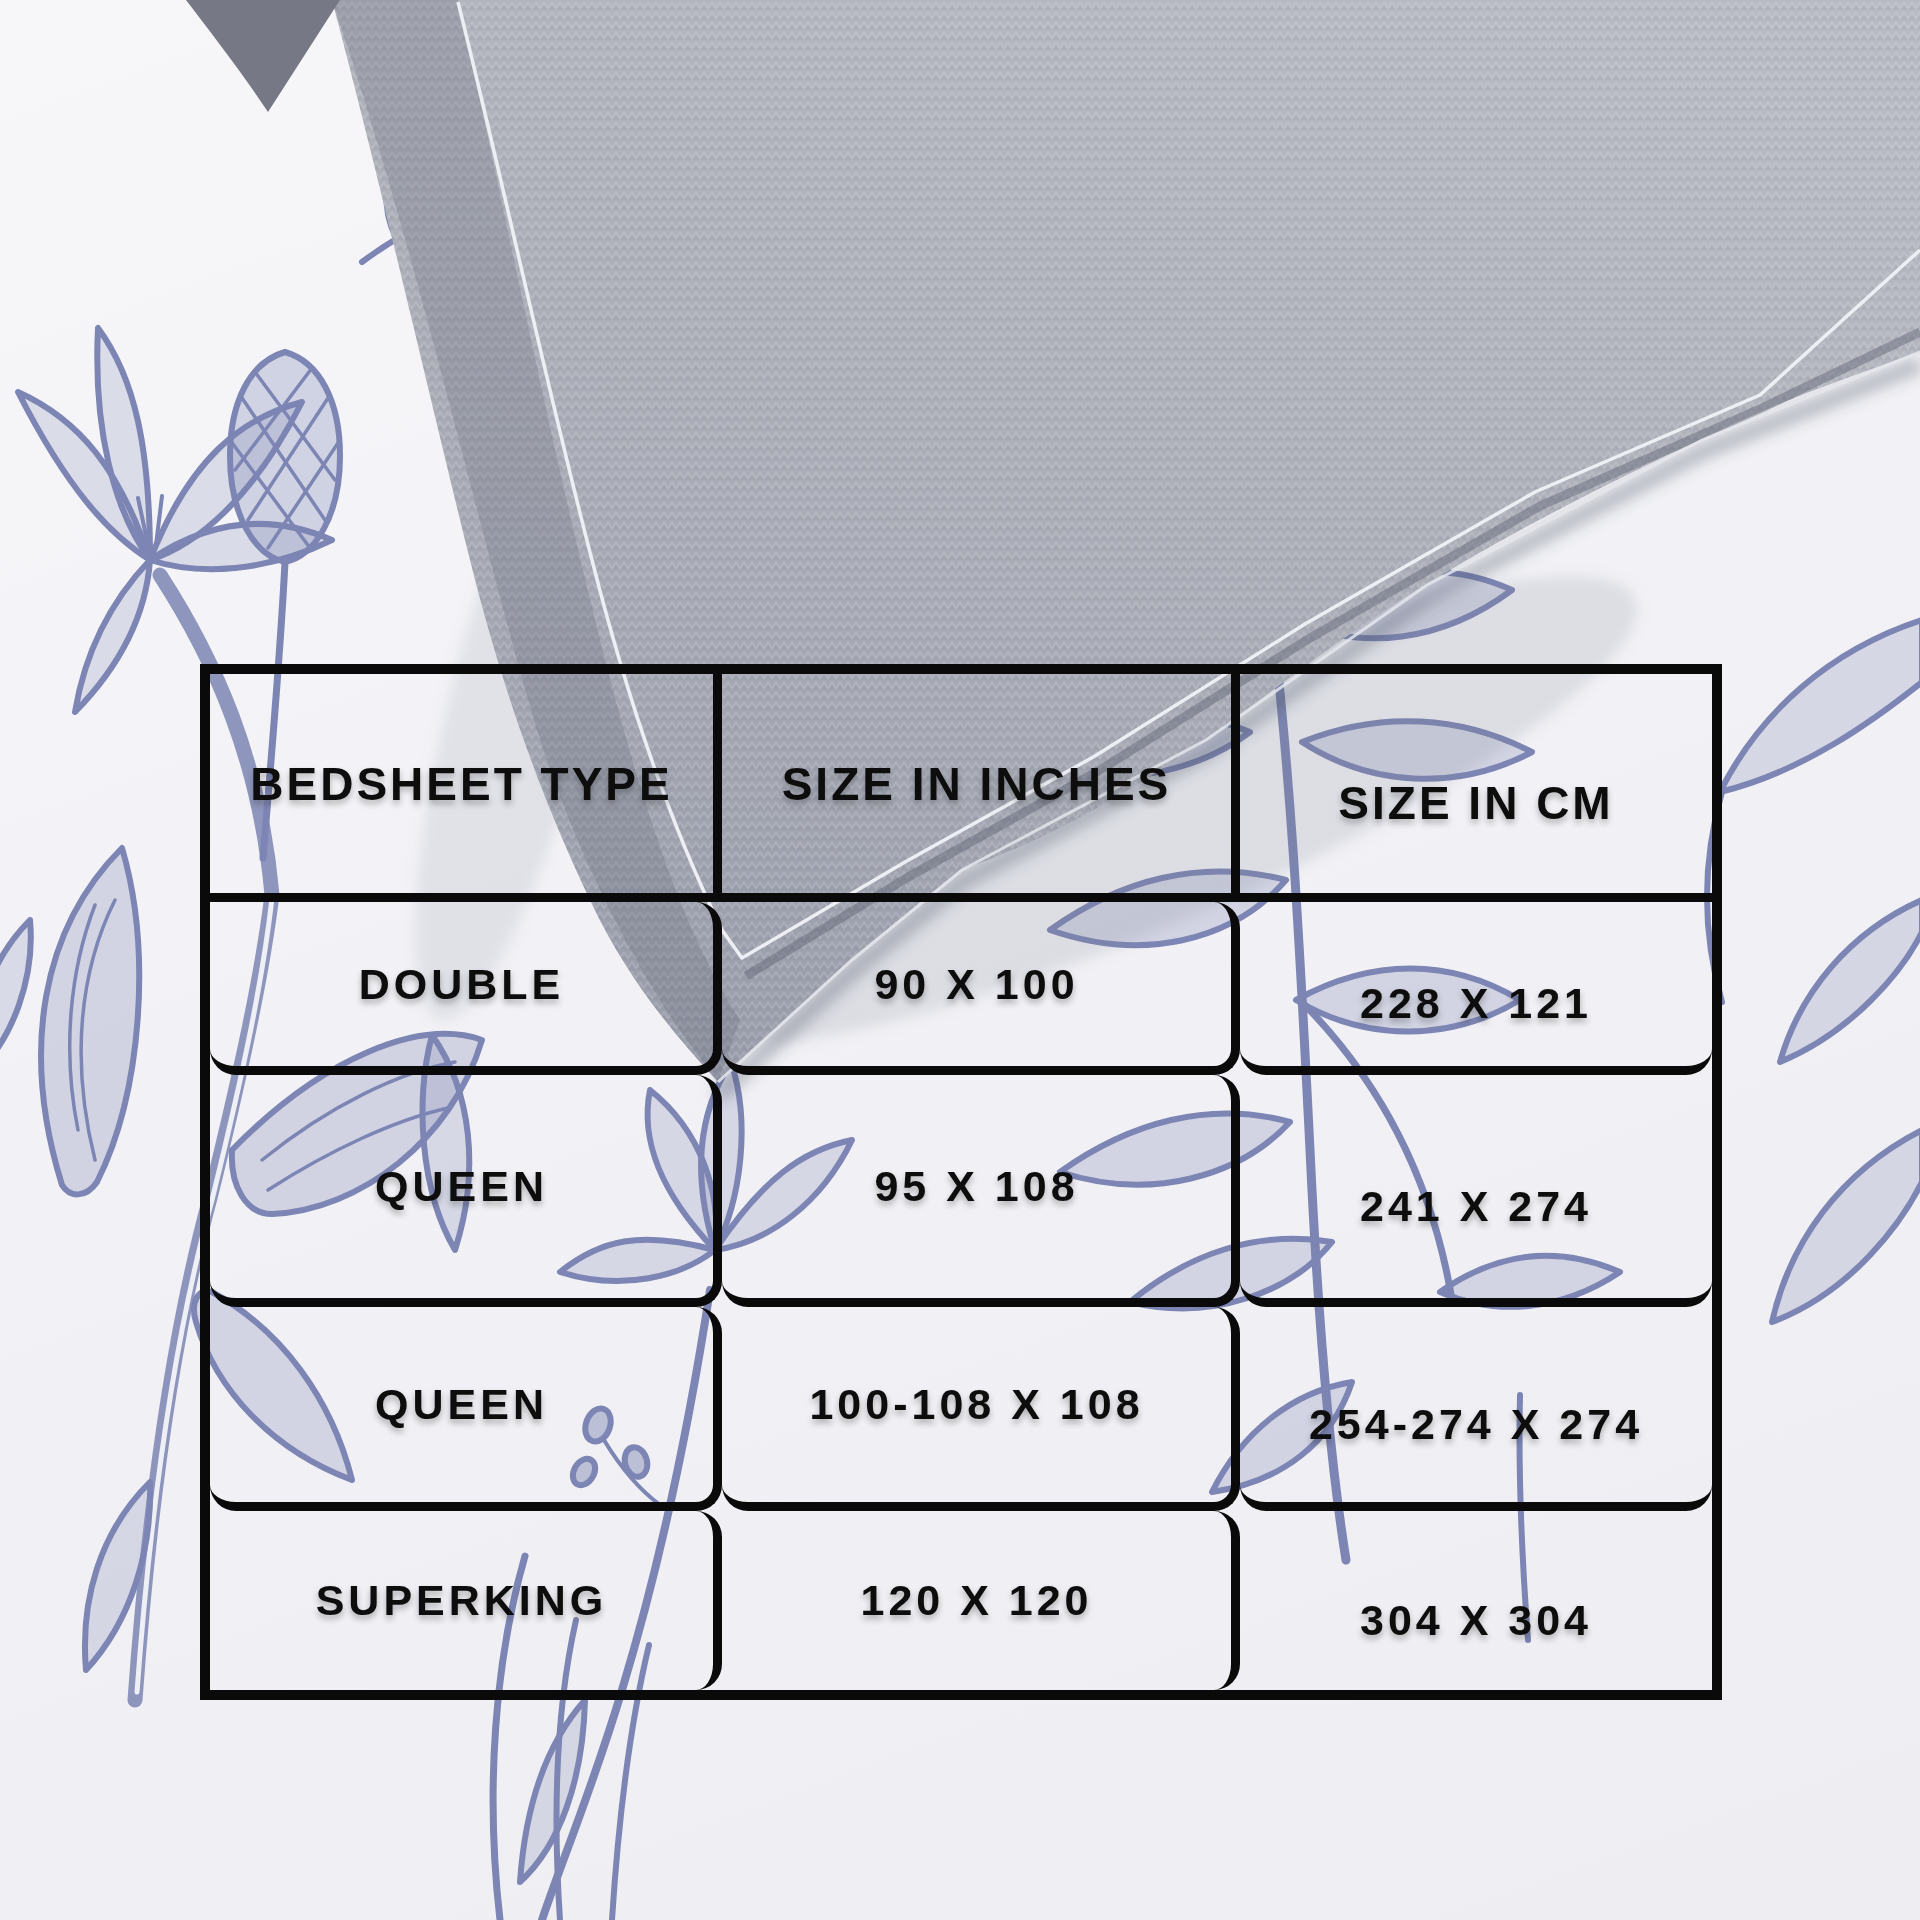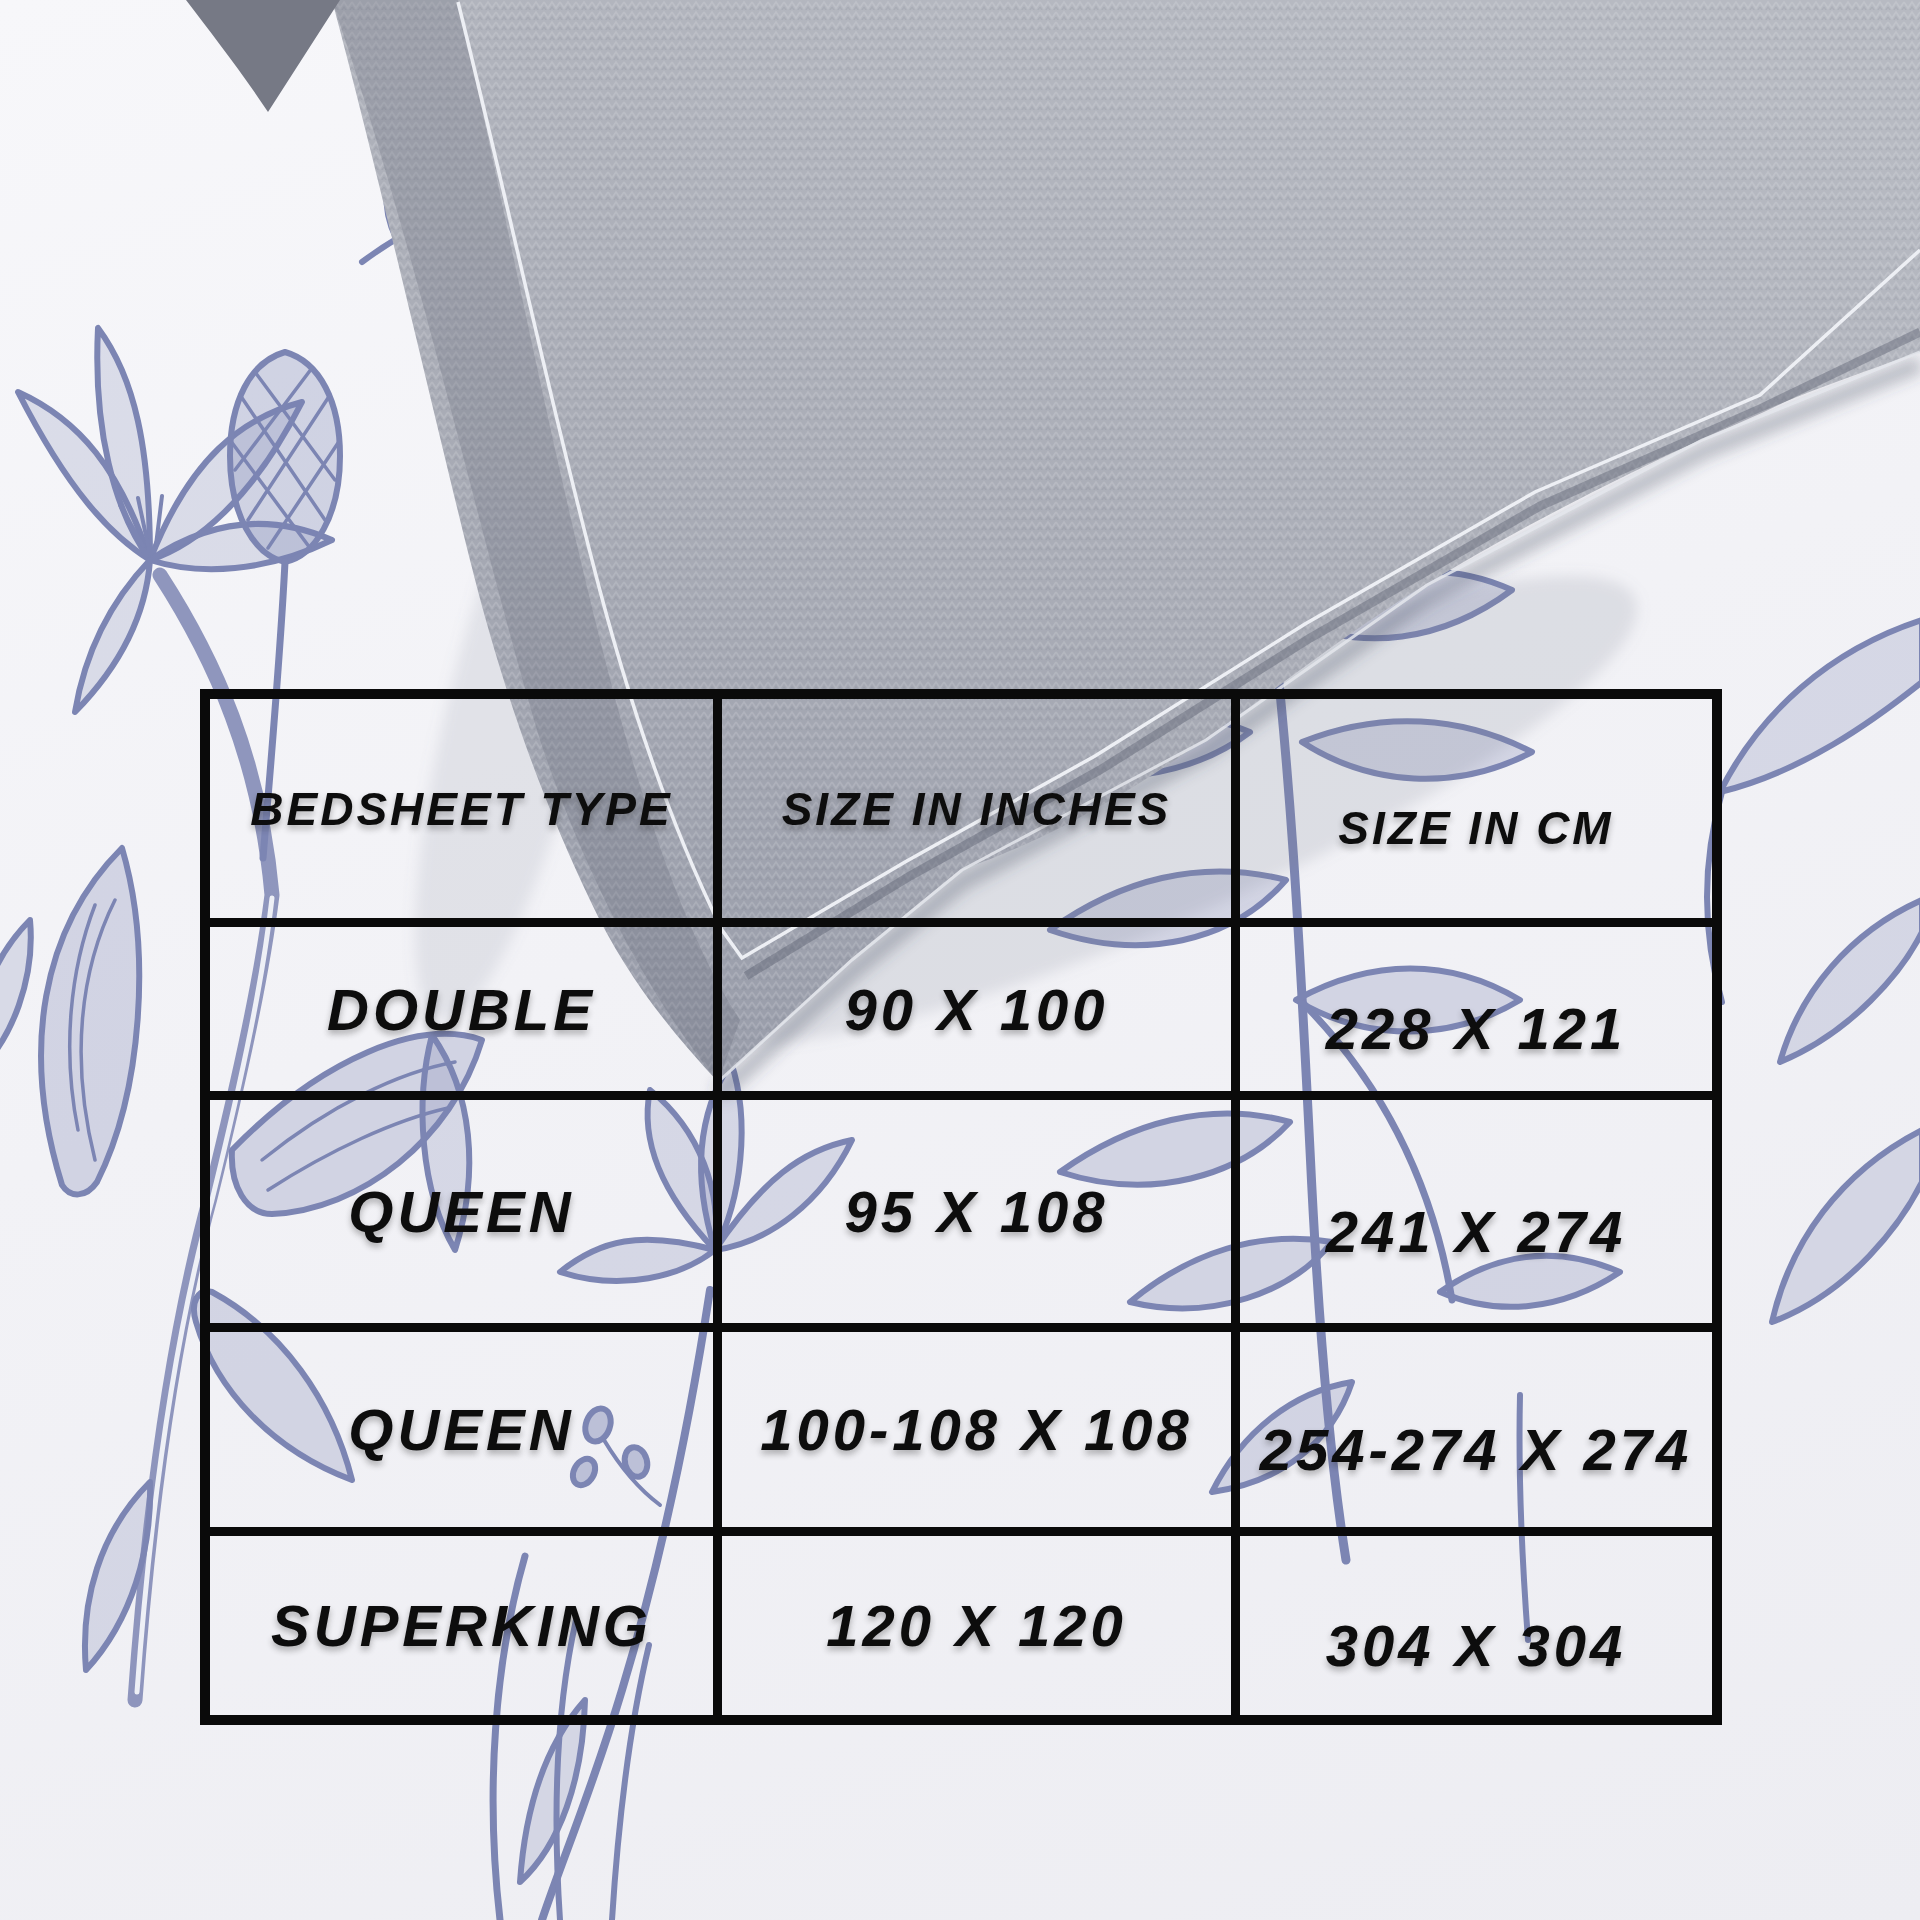--- a/index.html
+++ b/index.html
@@ -9,37 +9,36 @@
     font-family:"Liberation Sans",sans-serif;
   }
   #scene{position:absolute;left:0;top:0;width:1920px;height:1920px;}
   .page-title{
     position:absolute;left:912px;top:288px;transform:translateX(-50%);
     margin:0;white-space:nowrap;
     font-size:95px;font-weight:bold;letter-spacing:1px;color:#1f3328;
     font-family:"Liberation Sans",sans-serif;
   }
   .size-table{
-    position:absolute;left:200px;top:689px;width:1522px;height:1036px;
+    position:absolute;left:200px;top:664px;width:1522px;height:1036px;
     box-sizing:border-box;border:10px solid #0a0a0a;
     display:grid;
     grid-template-columns:512px 518px 1fr;
     grid-template-rows:228px 173px 232px 204px 1fr;
-    font-style:italic;
   }
   .cell{
     border-right:9px solid #0a0a0a;border-bottom:9px solid #0a0a0a;
     display:flex;align-items:center;justify-content:center;
     color:#0d0d0d;font-weight:bold;text-align:center;
     background:transparent;
   }
   .cell.c3{border-right:none;margin-top:39px;}
   .cell.r5{border-bottom:none;}
   .cell.head{font-size:46px;letter-spacing:3px;text-shadow:0 4px 6px rgba(30,30,30,0.30);}
-  .cell.data{font-size:58px;letter-spacing:4px;text-shadow:0 4px 6px rgba(30,30,30,0.32);}
+  .cell.data{font-size:43px;letter-spacing:4px;text-shadow:0 4px 6px rgba(30,30,30,0.32);border-radius:26px;}
 </style>
 </head>
 <body>
 
 <div id="canvas">
 
   <svg id="scene" viewBox="0 0 1920 1920" xmlns="http://www.w3.org/2000/svg">
     <defs>
       <linearGradient id="pillowGrad" x1="0.7" y1="0" x2="0.25" y2="1">
         <stop offset="0" stop-color="#b7bac2"></stop>

